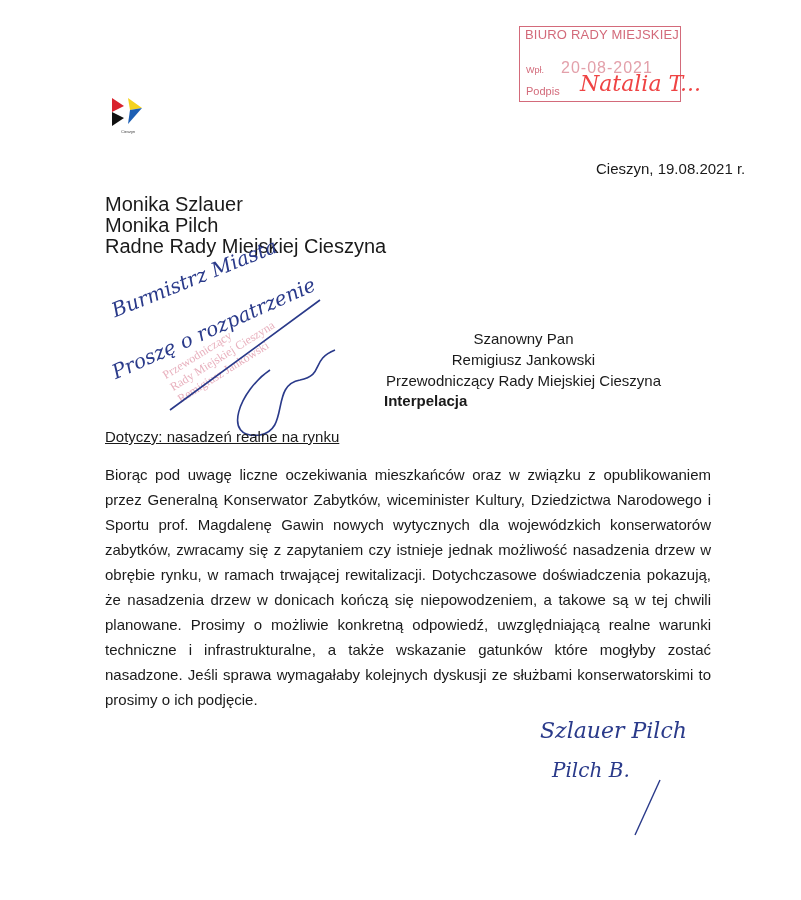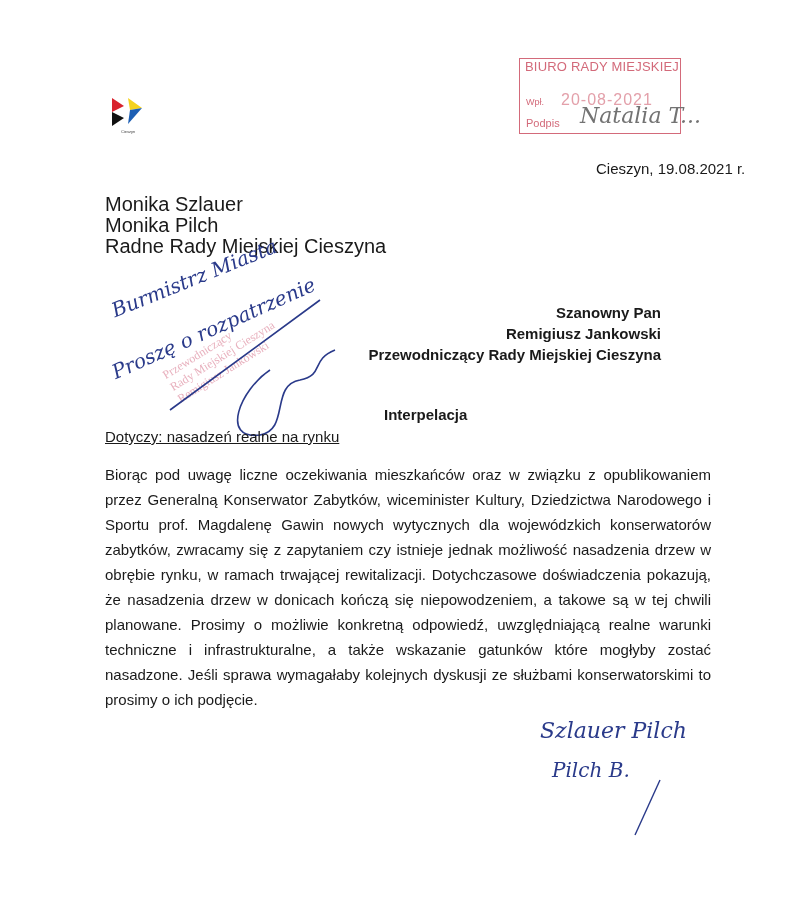--- a/index.html
+++ b/index.html
@@ -6,36 +6,35 @@
     body {
       width: 801px; height: 900px; background: #ffffff; position: relative; overflow: hidden;
       font-family: "Liberation Sans", sans-serif; color: #1a1a1a;
     }
     .abs { position: absolute; }
     
     .stamp {
       left: 519px; top: 26px; width: 160px; height: 74px;
       border: 1.5px solid #d36a7a; color: #d36a7a;
       font-family: "Liberation Sans", sans-serif;
-      margin-top: 32px;
     }
     .stamp-title { position:absolute; left: 5px; top: 0px; font-size: 13px; letter-spacing: 0.2px; }
     .stamp-number { position:absolute; left: 2px; top: 12px; font-size: 17px; color:#2a3a8a; font-style: italic; font-family:"DejaVu Sans", sans-serif; letter-spacing: 0.5px; white-space:nowrap;}
     .stamp-wpl-label { position:absolute; left: 6px; top: 38px; font-size: 9px; text-align: right; }
     .stamp-date { position:absolute; left: 41px; top: 32px; font-size: 16px; color:#e3a0aa; letter-spacing: 1px;}
     .stamp-podpis { position:absolute; left: 6px; top: 58px; font-size: 11px; }
-    .stamp-sign { position:absolute; left: 60px; top: 44px; font-size: 22px; color:#737373; font-style: italic; font-family:"DejaVu Serif", serif; white-space:nowrap;}
+    .stamp-sign { position:absolute; left: 60px; top: 44px; font-size: 22px; color:#ef4444; font-style: italic; font-family:"DejaVu Serif", serif; white-space:nowrap;}
     
     .logo { left: 108px; top: 96px; width: 40px; height: 46px; }
     .logo-text { position:absolute; left: 0; top: 33px; width: 40px; font-size: 4px; text-align:center; color:#444; }
     
     .date-line { left: 596px; top: 160px; font-size: 15px; }
     .sender { left: 105px; top: 194px; font-size: 20px; line-height: 21px; }
-    .addressee { right: 140px; top: 302px; font-size: 15px; line-height: 21px; font-weight: bold; text-align: right; }
-    .doc-title { left: 384px; top: 406px; font-size: 15px; font-weight: bold; }
+    .addressee { right: 140px; top: 328px; font-size: 15px; line-height: 21px; font-weight: normal; text-align: center; }
+    .doc-title { left: 384px; top: 392px; font-size: 15px; font-weight: bold; }
     .subject { left: 105px; top: 428px; font-size: 15px; text-decoration: underline; }
     .body-text {
       left: 105px; top: 462px; width: 606px; font-size: 15px; line-height: 25px;
       text-align: justify;
     }
     .handwriting {
       color: #2a3a8a; font-family: "DejaVu Serif", serif; font-style: italic; white-space: nowrap;
     }
     .hw-note1 { left: 108px; top: 300px; font-size: 20px; transform: rotate(-22deg); transform-origin: left top; }
     .hw-note2 { left: 108px; top: 362px; font-size: 20px; transform: rotate(-24deg); transform-origin: left top; }

